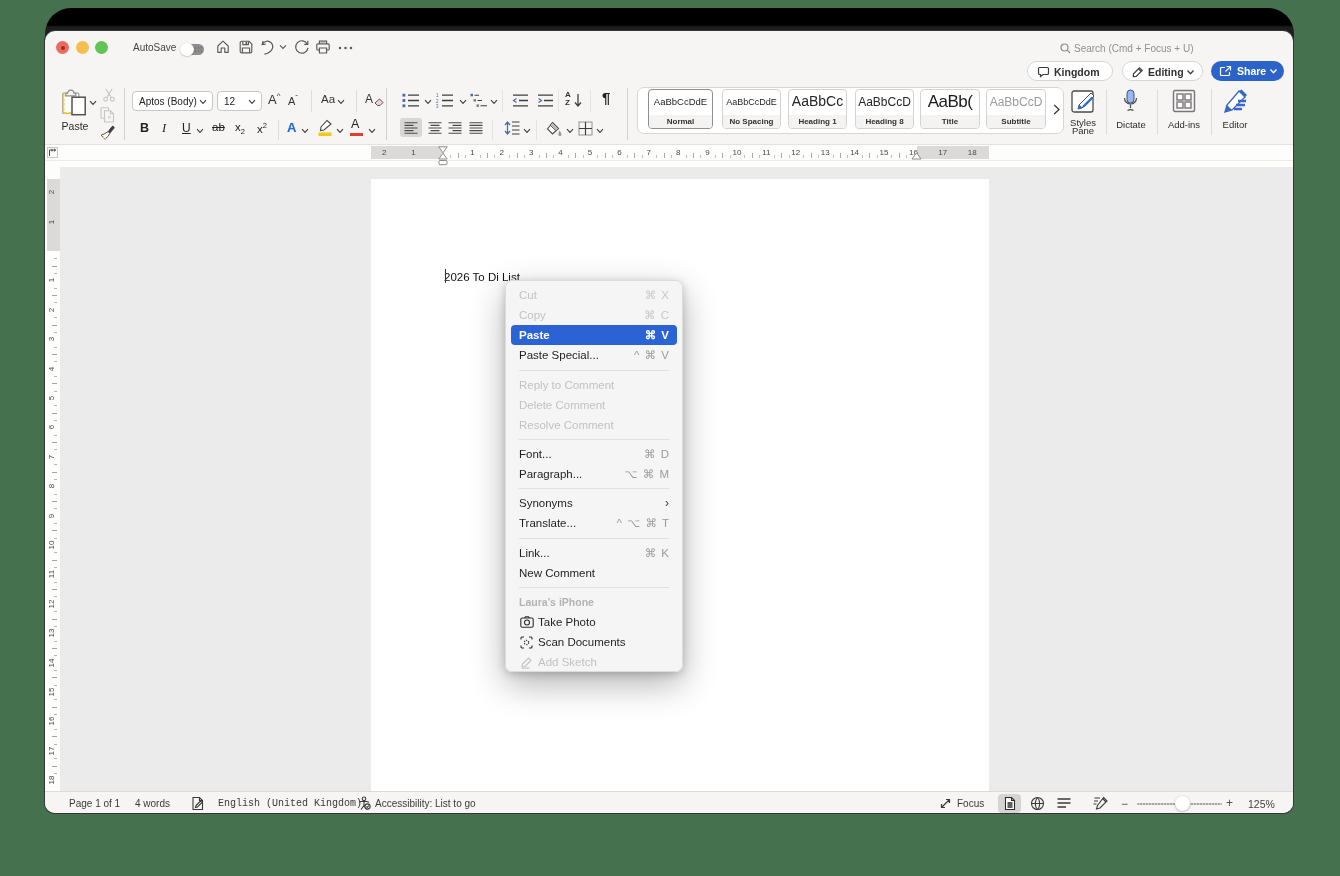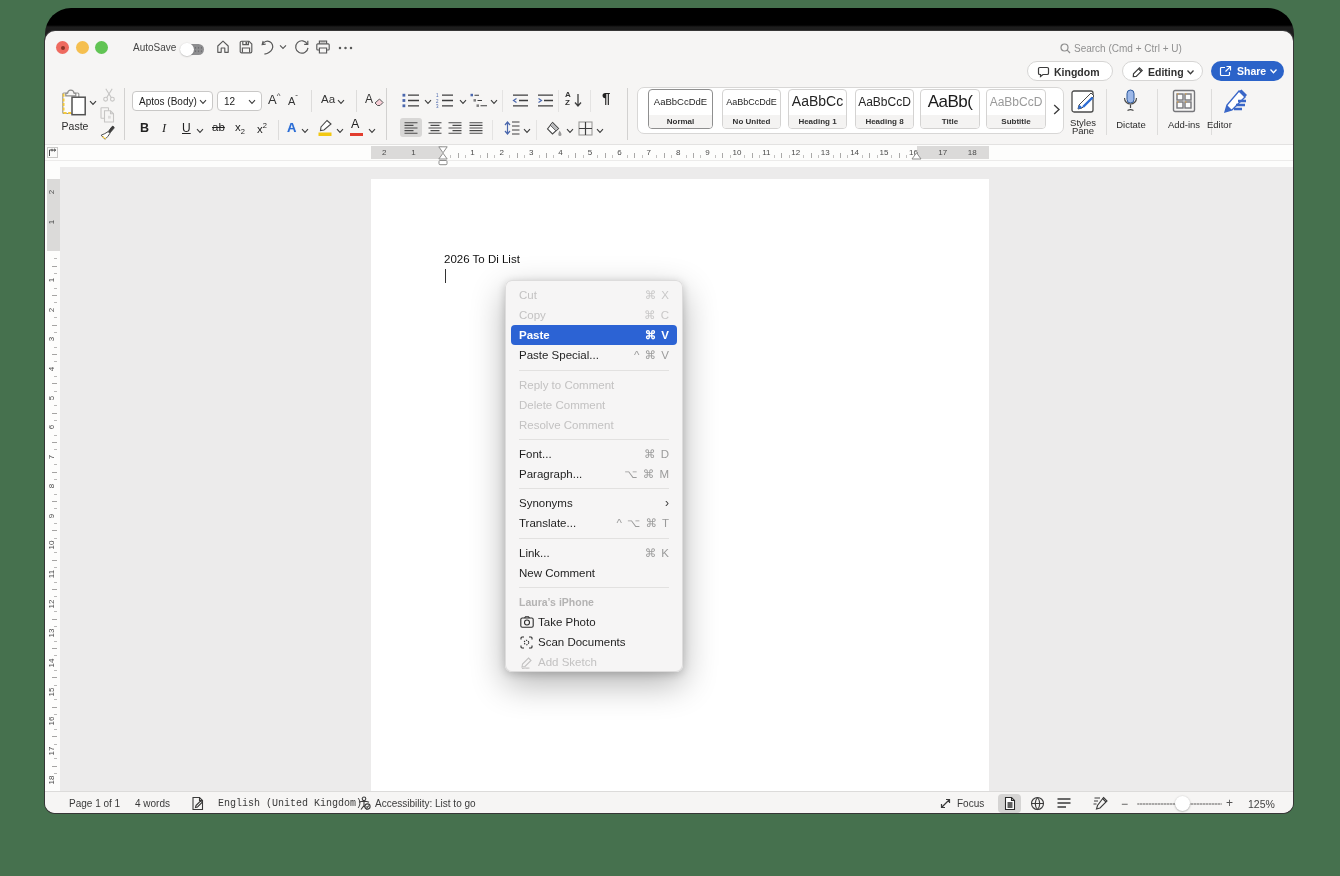--- a/index.html
+++ b/index.html
@@ -67,21 +67,21 @@
     </svg>
   <svg class="abs" style="left:293px; top:14.5px;" width="15" height="4" viewBox="0 0 15 4" fill="#5a5a5a">
       <circle cx="2" cy="2" r="1.25"></circle>
       <circle cx="7.5" cy="2" r="1.25"></circle>
       <circle cx="13" cy="2" r="1.25"></circle>
     </svg>
   <svg class="abs" style="left:1015px; top:12px;" width="11" height="11" viewBox="0 0 11 11" fill="none" stroke="#8e8e8e" stroke-width="1.2">
       <circle cx="4.5" cy="4.5" r="3.5"></circle>
       <path d="M7.2 7.2 L10 10"></path>
     </svg>
-  <div class="abs" style="left:1029px; top:12px; font-size:10px; color:#909090;">Search (Cmd + Ctrl + U)</div>
+  <div class="abs" style="left:1029px; top:12px; font-size:10px; color:#909090;">Search (Cmd + Focus + U)</div>
 
   <div class="abs" style="left:982px; top:30px; width:86px; height:20px; background:#fff; border:1px solid #d6d5d4; border-radius:10px;">
     <svg class="abs" style="left:9px; top:4px;" width="13" height="12" viewBox="0 0 13 12" fill="none" stroke="#3c3c3c" stroke-width="1.2">
         <path d="M1.5 2.8 a1.3 1.3 0 0 1 1.3-1.3 h7.4 a1.3 1.3 0 0 1 1.3 1.3 v4.4 a1.3 1.3 0 0 1 -1.3 1.3 H6 L3.5 10.5 V8.5 H2.8 a1.3 1.3 0 0 1 -1.3-1.3 Z"></path>
       </svg>
     <span class="abs" style="left:26px; top:3.5px; font-size:10.5px; font-weight:600; color:#303030;">Kingdom</span>
   </div>
   <div class="abs" style="left:1077px; top:30px; width:81px; height:20px; background:#fff; border:1px solid #d6d5d4; border-radius:10px;">
     <svg class="abs" style="left:9px; top:4px;" width="12" height="12" viewBox="0 0 12 12" fill="none" stroke="#3c3c3c" stroke-width="1.2">
         <path d="M7.5 1.8 L10.2 4.5 L4.2 10.5 L1.3 10.7 L1.5 7.8 Z"></path>
@@ -271,21 +271,21 @@
     <div class="sep" style="left:582px; top:4px; height:52px;"></div>
   </div>
 
   <div class="abs" style="left:592px; top:56px; width:427px; height:47px; background:#fff; border:1px solid #d8d7d6; border-radius:7px;"></div>
   <div class="card" style="left:603px; top:58px; width:65px; border:1.5px solid #8f8f8f;">
       <div style="font-size:9.5px; color:#1f1f1f; margin-top:6px;">AaBbCcDdE</div>
       <div class="lbl">Normal</div>
     </div>
   <div class="card" style="left:677px; top:58px;">
       <div style="font-size:9px; color:#1f1f1f; margin-top:7px;">AaBbCcDdE</div>
-      <div class="lbl">No United</div>
+      <div class="lbl">No Spacing</div>
     </div>
   <div class="card" style="left:743px; top:58px;">
       <div style="font-size:14px; color:#252525; margin-top:3px;">AaBbCc</div>
       <div class="lbl">Heading 1</div>
     </div>
   <div class="card" style="left:810px; top:58px;">
       <div style="font-size:12px; color:#252525; margin-top:5px;">AaBbCcD</div>
       <div class="lbl">Heading 8</div>
     </div>
   <div class="card" style="left:875px; top:58px; width:60px;">
@@ -324,21 +324,21 @@
       <path d="M5 5 h1.5 M13 5 h1.5 M5 13 h1.5 M13 13 h1.5" stroke="#e8a33d" stroke-width="1.2"></path>
     </svg>
   <div class="abs" style="left:1111px; top:88px; width:56px; text-align:center; font-size:9.5px; color:#2c2c2c;">Add-ins</div>
   <div class="sep" style="left:1166px; top:58px; height:46px; background:#dddcdb;"></div>
   <svg class="abs" style="left:1177px; top:57px;" width="27" height="27" viewBox="0 0 27 27" fill="none">
       <path d="M17 3 L23 9 L10 22 L3 24 L5 17 Z" fill="#fff" stroke="#3a67c8" stroke-width="1.4"></path>
       <path d="M19.5 1.5 L25 7 L23 9 L17 3 Z" fill="#3a67c8"></path>
       <path d="M5 17 L10 22 L3 24 Z" fill="#3a67c8"></path>
       <path d="M16 13 L24 13 M14 17 L23 17 M12 21 L20 21" stroke="#3a67c8" stroke-width="2.6"></path>
     </svg>
-  <div class="abs" style="left:1162px; top:88px; width:56px; font-size:9.5px; color:#2c2c2c;">Editor</div>
+  <div class="abs" style="left:1162px; top:88px; width:56px; text-align:center; font-size:9.5px; color:#2c2c2c;">Editor</div>
 
   <div class="abs" style="left:0; top:112.5px; width:100%; height:23.5px; background:#fdfdfc; border-top:1px solid #e3e2e1;" id="hruler">
     <div class="abs" style="left:2px; top:2px; width:11px; height:11px; border:1px solid #c9c8c7; background:#fbfbfa;">
         <svg width="9" height="9" viewBox="0 0 9 9" fill="none" stroke="#4a4a4a" stroke-width="1">
           <path d="M1.5 8 V2 H4 M4 0.8 V3.4 M4 2.1 H7.5 M6 0.8 L7.8 2.1 L6 3.4"></path>
         </svg>
       </div>
     <i class="abs" style="left:375.9px; top:10px; width:1px; height:3px; background:#c2c1c0;"></i>
     <i class="abs" style="left:383.3px; top:8px; width:1px; height:5px; background:#aaa9a8;"></i>
     <i class="abs" style="left:390.6px; top:10px; width:1px; height:3px; background:#c2c1c0;"></i>
@@ -511,21 +511,21 @@
       <span class="abs" style="left:0; top:401.4px; width:14px; height:12px; text-align:center; font-size:8px; color:#4a4a4a; transform:rotate(-90deg); line-height:12px;">11</span>
       <span class="abs" style="left:0; top:430.8px; width:14px; height:12px; text-align:center; font-size:8px; color:#4a4a4a; transform:rotate(-90deg); line-height:12px;">12</span>
       <span class="abs" style="left:0; top:460.2px; width:14px; height:12px; text-align:center; font-size:8px; color:#4a4a4a; transform:rotate(-90deg); line-height:12px;">13</span>
       <span class="abs" style="left:0; top:489.6px; width:14px; height:12px; text-align:center; font-size:8px; color:#4a4a4a; transform:rotate(-90deg); line-height:12px;">14</span>
       <span class="abs" style="left:0; top:519.0px; width:14px; height:12px; text-align:center; font-size:8px; color:#4a4a4a; transform:rotate(-90deg); line-height:12px;">15</span>
       <span class="abs" style="left:0; top:548.4px; width:14px; height:12px; text-align:center; font-size:8px; color:#4a4a4a; transform:rotate(-90deg); line-height:12px;">16</span>
       <span class="abs" style="left:0; top:577.8px; width:14px; height:12px; text-align:center; font-size:8px; color:#4a4a4a; transform:rotate(-90deg); line-height:12px;">17</span>
       <span class="abs" style="left:0; top:607.2px; width:14px; height:12px; text-align:center; font-size:8px; color:#4a4a4a; transform:rotate(-90deg); line-height:12px;">18</span>
       </div>
     <div class="abs" style="left:326px; top:12px; width:618px; height:612px; background:#fff;"></div>
-    <div class="abs" style="left:399px; top:86px; font-size:11.5px; color:#111;">2026 To Di List</div>
+    <div class="abs" style="left:399px; top:104px; font-size:11.5px; color:#111;">2026 To Di List</div>
     <div class="abs" style="left:400px; top:102px; width:1px; height:14px; background:#333;"></div>
   </div>
 
   <div class="abs" style="left:0; top:760px; width:100%; height:24px; background:#f6f5f4; border-top:1px solid #dcdbda; font-size:10px; color:#3a3a3a;" id="statusbar">
     <span class="abs" style="left:24px; top:6px;">Page 1 of 1</span>
     <span class="abs" style="left:90px; top:6px;">4 words</span>
     <svg class="abs" style="left:146px; top:4px;" width="14" height="15" viewBox="0 0 14 15" fill="none" stroke="#3a3a3a" stroke-width="1.1">
         <path d="M2 1.5 H8.5 L11.5 4.5 V13.5 H2 Z"></path>
         <path d="M8.5 1.5 V4.5 H11.5"></path>
         <path d="M5 9.5 L9.5 5 L11 6.5 L6.5 11 L4.5 11.5 Z" fill="#f6f5f4"></path>

